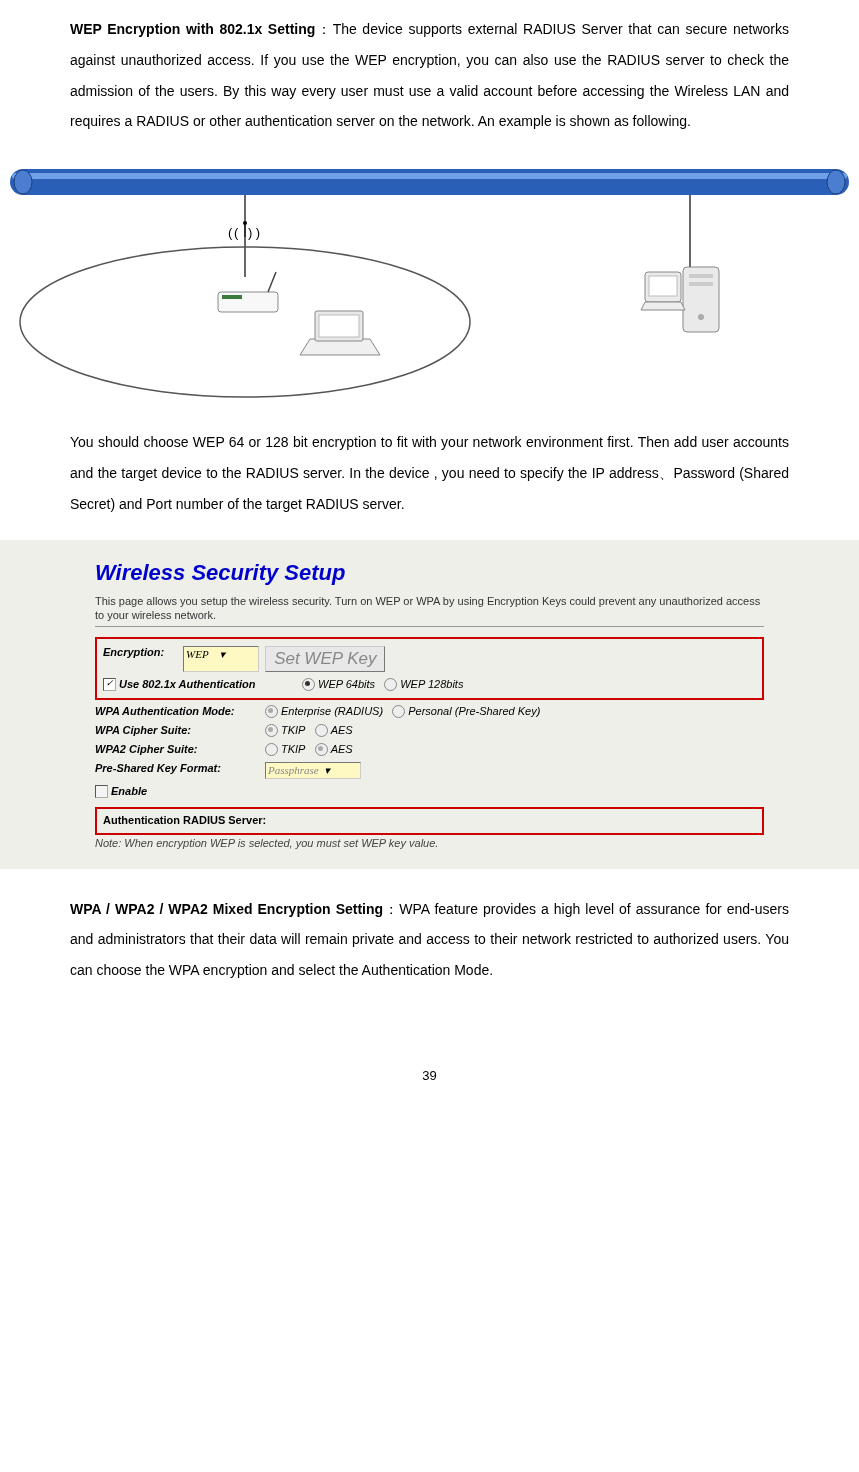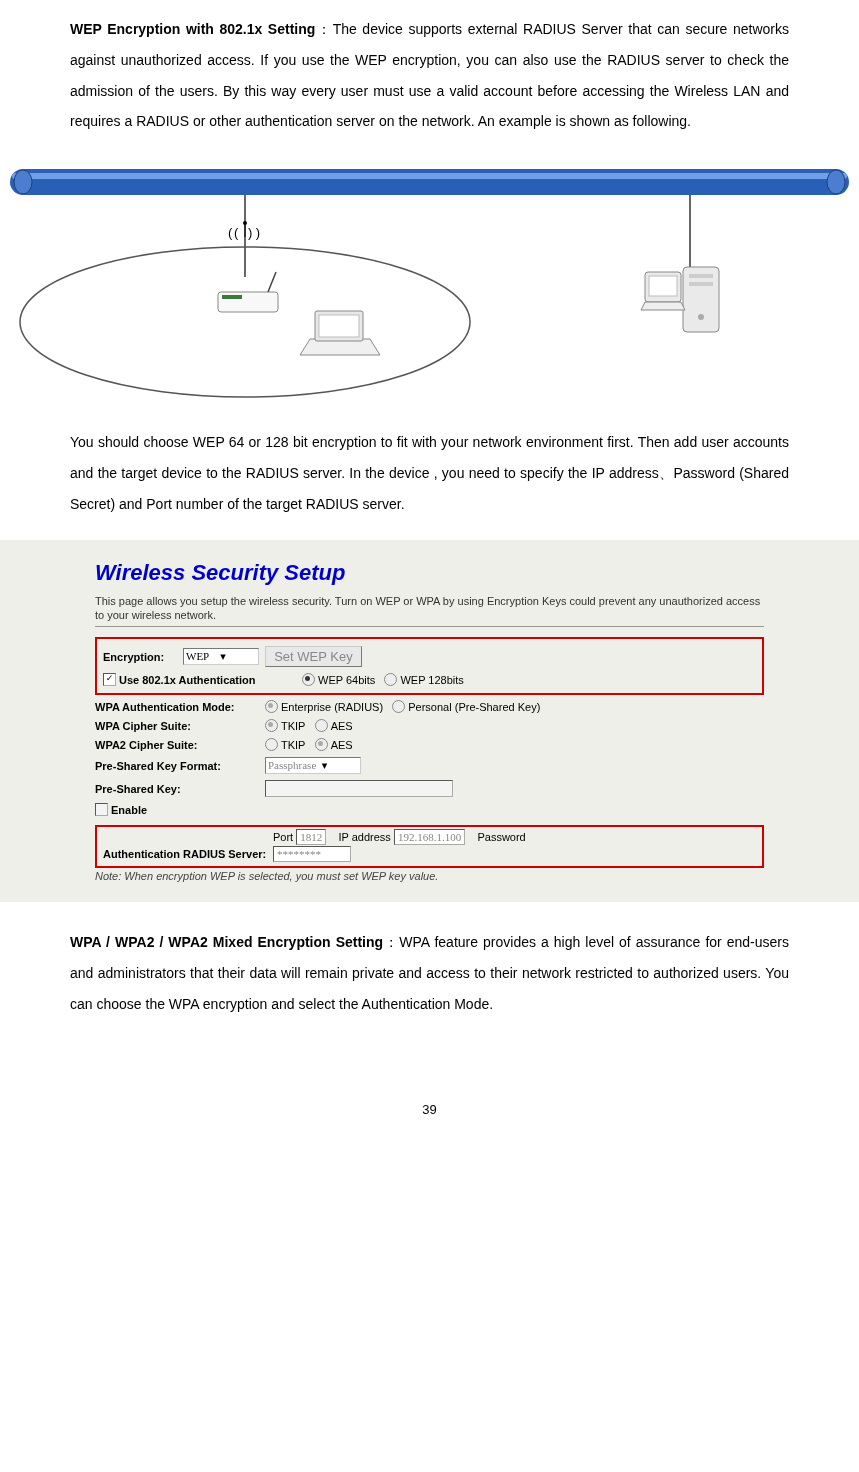--- a/index.html
+++ b/index.html
@@ -48,48 +48,48 @@
     }
     hr.thin {
       border: none;
       border-top: 1px solid #999;
       margin: 4px 0 10px 0;
     }
     .setting-row {
       font-size: 11px;
       padding: 3px 0;
       display: flex;
-      align-items: center;
+      font-style: italic;
     }
     .setting-label {
       font-weight: bold;
       font-family: Arial, sans-serif;
       width: 170px;
       display: inline-block;
     }
     .red-box {
       border: 2px solid #cc0000;
       padding: 4px 6px;
       margin: 2px 0;
     }
     .win-select {
       font-family: "Times New Roman", serif;
       font-size: 11px;
-      background: #ffffff;
+      background: #fef9c3;
       border: 1px inset #ccc;
       padding: 1px 2px;
       width: 70px;
       display: inline-block;
     }
     .win-select.wider {
       width: 90px;
     }
     .btn {
       font-family: Arial, sans-serif;
-      font-size: 13px;
+      font-size: 17px;
       background: #e8e8e8;
       border: 1px outset #ccc;
       padding: 2px 8px;
       color: #888;
     }
     .checkbox-box {
       width: 11px;
       height: 11px;
       border: 1px inset #aaa;
       background: #fff;
@@ -265,46 +265,31 @@
     <span>AES</span>
   </div>
 
   <div class="setting-row">
     <span class="setting-label">Pre-Shared Key Format:</span>
     <span class="win-select wider">
       <span style="color:#888">Passphrase</span>&nbsp;&nbsp;▾
     </span>
   </div>
 
-  <div class="setting-row">
-    <span class="setting-label">Pre-Shared Key:</span>
-    <span class="text-input disabled" style="width:180px;height:13px"></span>
-  </div>
 
   <div class="setting-row">
     <span class="checkbox-box" style="background:#f4f4f4"></span>
     <span style="font-weight:bold">
       <span>Enable</span>
     </span>
   </div>
 
   <div class="red-box" style="margin-top:6px">
     <div style="display:flex;font-size:11px;align-items:flex-end">
       <div style="font-weight:bold;width:170px;line-height:1.4">Authentication RADIUS Server:</div>
-      <div>
-        <span>Port</span>
-        <span class="text-input" style="width:36px">1812</span>
-        &nbsp;&nbsp;
-        <span>IP address</span>
-        <span class="text-input" style="width:80px">192.168.1.100</span>
-        &nbsp;&nbsp;
-        <span>Password</span>
-        <br>
-        <span class="text-input" style="width:70px;display:inline-block;margin-top:3px">********</span>
-      </div>
     </div>
   </div>
 
   <div class="note-text">Note: When encryption WEP is selected, you must set WEP key value.</div>
 </div>
 
 <div class="content">
   <p class="body-text">
     <span class="bold">WPA / WPA2 / WPA2 Mixed Encryption Setting</span><span>：</span><span>WPA feature provides a high level of assurance for end-users and administrators that their data will remain private and access to their network restricted to authorized users. You can choose the WPA encryption and select the Authentication Mode.</span>
   </p>

